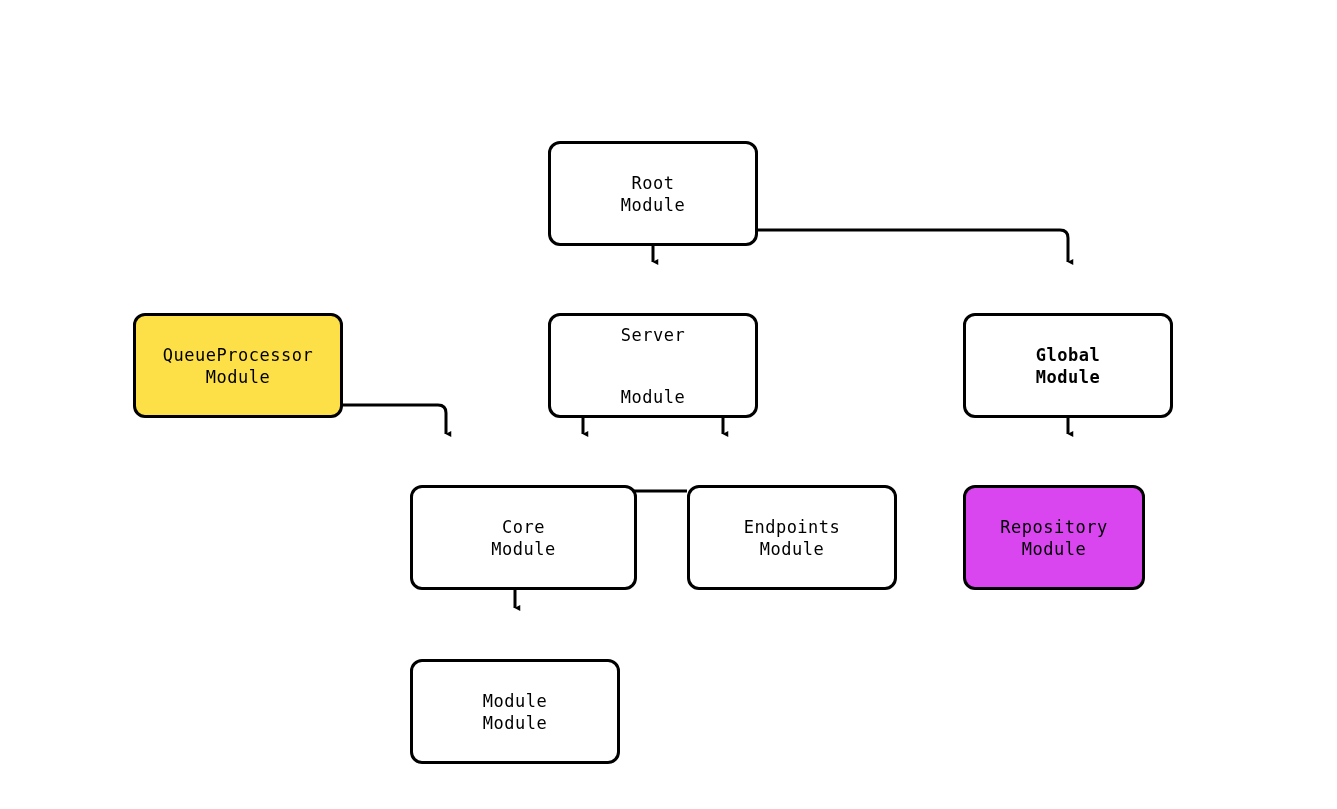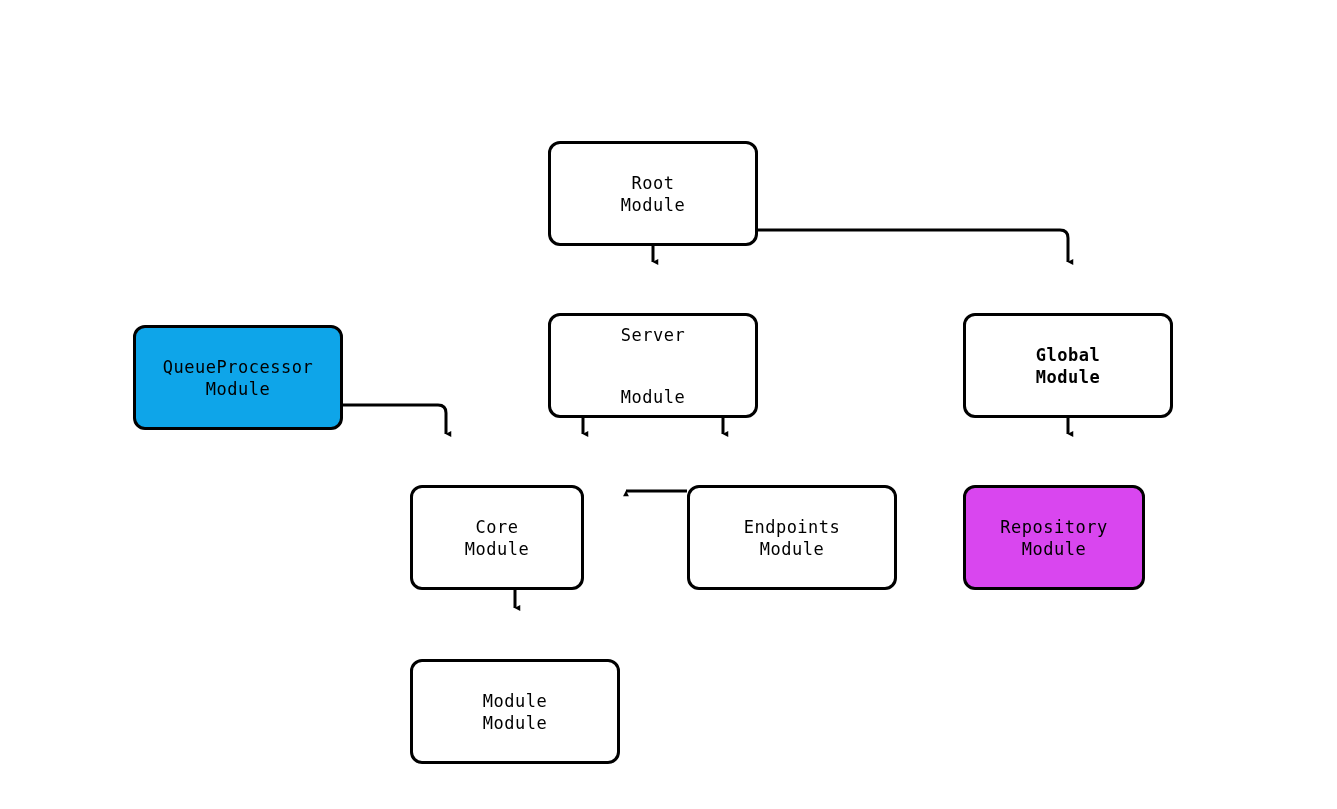--- a/index.html
+++ b/index.html
@@ -71,33 +71,33 @@
         <path d="M 687 491 L 626 491" marker-end="url(#arrow-down)"></path>
         <path d="M 515 544 L 515 608" marker-end="url(#arrow-down)"></path>
       </g>
   </svg>
 
   <div id="nodes">
       <div class="node" style="left: 548px; top: 95px; width: 210px; height: 105px; background: rgb(255, 255, 255); border-color: rgb(0, 0, 0);">
         <div class="node-line">Root</div>
         <div class="node-line">Module</div>
       </div>
-      <div class="node" style="left: 133px; top: 279px; width: 210px; height: 105px; background: #0ea5e9; border-color: rgb(0, 0, 0);">
+      <div class="node" style="left: 133px; top: 267px; width: 210px; height: 105px; background: #fde047; border-color: rgb(0, 0, 0);">
         <div class="node-line">QueueProcessor</div>
         <div class="node-line">Module</div>
       </div>
       <div class="node" style="left: 548px; top: 267px; width: 210px; height: 105px; background: rgb(255, 255, 255); border-color: rgb(0, 0, 0); gap: 40px;">
         <div class="node-line">Server</div>
         <div class="node-line">Module</div>
       </div>
       <div class="node" style="left: 963px; top: 267px; width: 210px; height: 105px; background: rgb(255, 255, 255); border-color: rgb(0, 0, 0); font-weight: bold;">
         <div class="node-line">Global</div>
         <div class="node-line">Module</div>
       </div>
-      <div class="node" style="left: 410px; top: 439px; width: 174px; height: 105px; background: rgb(255, 255, 255); border-color: rgb(0, 0, 0);">
+      <div class="node" style="left: 410px; top: 439px; width: 227px; height: 105px; background: rgb(255, 255, 255); border-color: rgb(0, 0, 0);">
         <div class="node-line">Core</div>
         <div class="node-line">Module</div>
       </div>
       <div class="node" style="left: 687px; top: 439px; width: 210px; height: 105px; background: rgb(255, 255, 255); border-color: rgb(0, 0, 0);">
         <div class="node-line">Endpoints</div>
         <div class="node-line">Module</div>
       </div>
       <div class="node" style="left: 963px; top: 439px; width: 182px; height: 105px; background: #d946ef; border-color: rgb(0, 0, 0);">
         <div class="node-line">Repository</div>
         <div class="node-line">Module</div>

